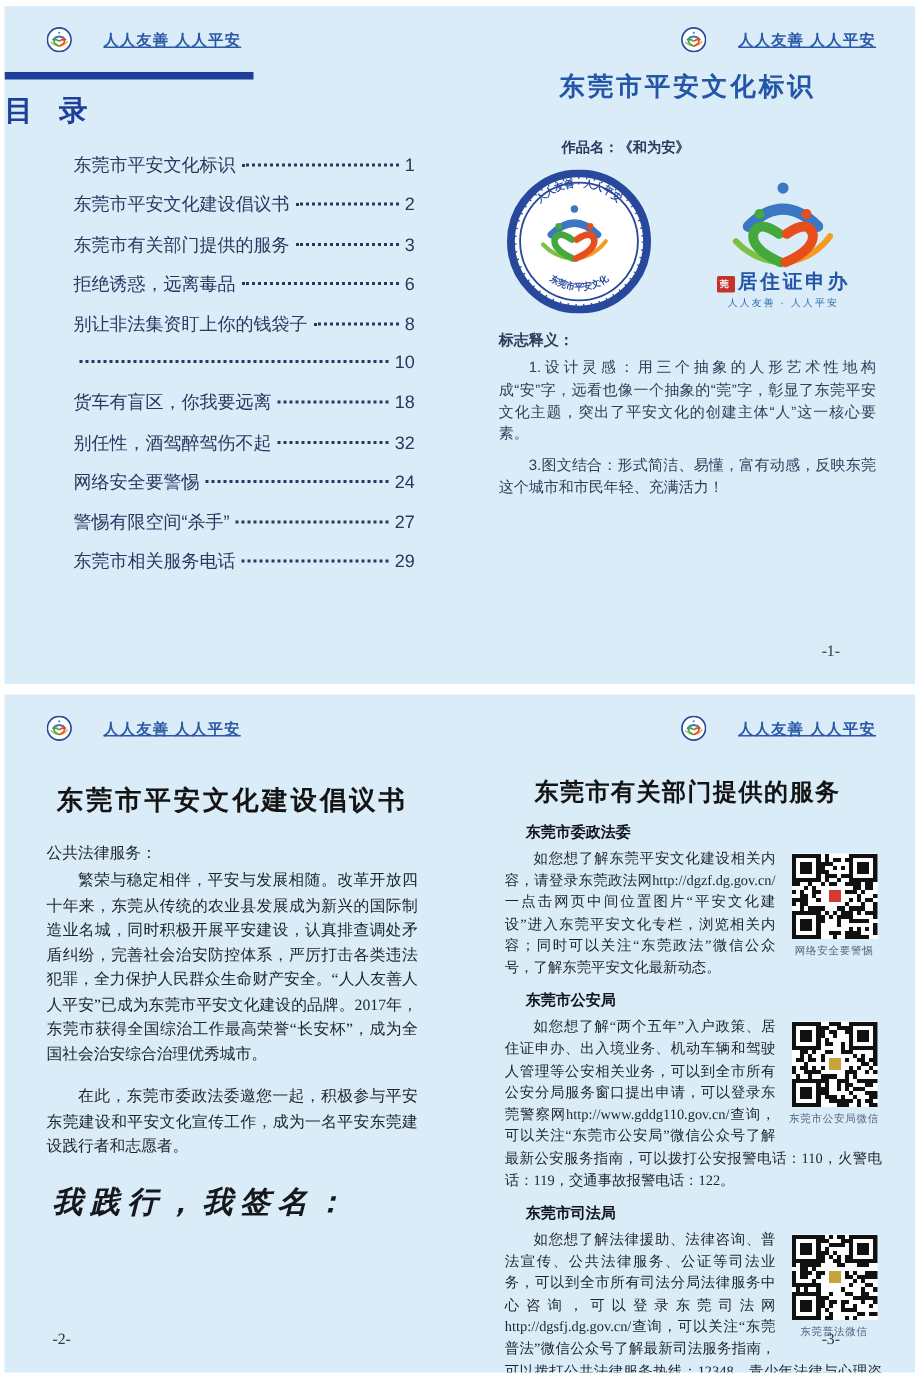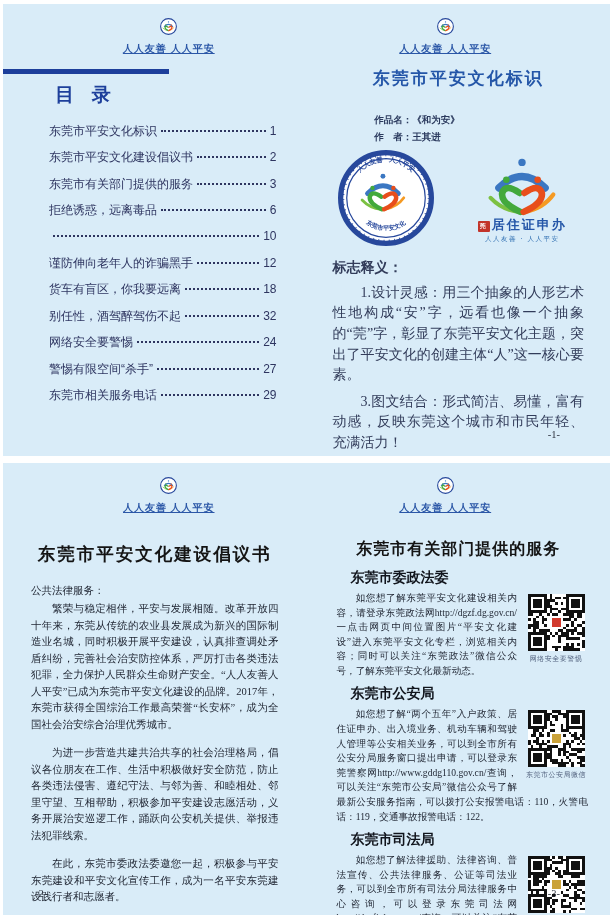--- a/index.html
+++ b/index.html
@@ -11,75 +11,75 @@
   .sheet { position:relative; width:613px; height:919px; background:#fff; overflow:hidden; }
   .spread {
     position:absolute; left:3px; width:607px; height:452px;
     background:#d9ecf8; display:flex;
   }
   #spread-top { top:4px; }
   #spread-bottom { top:463px; }
   .page { width:50%; height:100%; position:relative; overflow:hidden; box-sizing:border-box; }
 
   
-  .hdr { display:flex; align-items:center; gap:7px; padding-top:14px;flex-direction:column; }
+  .hdr { display:flex; align-items:center; gap:21px; padding-top:14px; }
   .hdr-left  { padding-left:28px; }
   .hdr-right { justify-content:flex-end; padding-right:26px; }
   .hdr svg { width:17px; height:17px; }
   .slogan {
     font-size:10px; font-weight:bold; color:#2b57a7;
     text-decoration:underline; letter-spacing:1px; white-space:nowrap;
   }
 
   
   .toc-bar { margin-top:13px; width:166px; height:5px; background:#1d3f9b; }
   .toc-title {
-    width:166px; text-align:center; font-size:19px; font-weight:bold;
+    width:166px; font-size:19px; font-weight:bold;
     color:#1d3f9b; letter-spacing:6px; margin-top:8px;
   }
   .toc-list { margin:15px 30px 0 46px; }
   .toc-row { display:flex; align-items:baseline; height:26.4px; font-size:12px; color:#2e3560; }
   .toc-item-title { white-space:nowrap; }
   .toc-dots { flex:1; border-bottom:2px dotted #2e3560; margin:0 4px; transform:translateY(-3px); min-width:14px; }
   .toc-num { font-size:12px; }
 
   
   .lp-title { text-align:center; font-size:17px; font-weight:bold; color:#2456a8; letter-spacing:2px; margin-top:11px; }
   .lp-meta  { width:168px; margin:22px auto 0; font-size:9.5px; font-weight:bold; color:#2b3a5e; line-height:1.75; }
   .logos { display:flex; justify-content:center; align-items:flex-start; gap:32px; margin-top:5px; height:102px; }
   .badge svg { width:96px; height:96px; }
   .freelogo { width:112px; text-align:center; }
   .freelogo svg { width:96px; height:66px; display:block; margin:0 auto; }
   .mark-name { font-size:13px; font-weight:bold; color:#2456a8; font-family:"Liberation Serif","DejaVu Serif",serif; letter-spacing:2px; }
   .seal { display:inline-block; background:#c2342a; color:#fff; font-size:6px; padding:1px 2px; border-radius:1px; margin-right:2px; vertical-align:1px; }
   .mark-sub { font-size:6.5px; color:#2b6cb0; letter-spacing:1.5px; margin-top:1px; }
   .lp-body {
-    margin:6px 26px 0; font-family:Liberation Serif, serif;
-    font-size:14px; line-height:1.47; color:#323c5a; text-align:justify;
+    margin:6px 26px 0; font-family:Liberation Sans, sans-serif;
+    font-size:10px; line-height:1.47; color:#323c5a; text-align:justify;
   }
   .lp-sec { font-weight:bold; margin:0 0 4px; }
   .lp-body p { margin:0 0 6px; text-indent:2em; }
 
   .pagenum { position:absolute; bottom:16px; font-size:10.5px; color:#2f3440; font-family:"Liberation Serif","DejaVu Serif",serif; }
   .pn-right { right:50px; }
   .pn-left  { left:32px; }
 
   
   .serif { font-family:"Liberation Serif","DejaVu Serif",serif; }
   .pp-title { text-align:center; font-size:17.5px; font-weight:bold; color:#141414; margin-top:27px; letter-spacing:2px; }
   .pp-body  { margin:17px 28px 0; font-size:10.5px; line-height:1.57; color:#1d2330; text-align:justify; }
   .pp-body p { margin:0 0 12px; text-indent:2em; }
   .pp-body p.no-indent { text-indent:0; margin:0 0 2px; }
   .signature { margin:14px 0 0 32px; font-size:20px; font-style:italic; color:#16181d; letter-spacing:5px; font-weight:bold; }
 
   
   .sv-title { text-align:center; font-size:16px; font-weight:bold; color:#141414; margin-top:24px; letter-spacing:1px; }
   .sv-wrap  { margin:9px 22px 0 30px; }
   .sv-sec::after { content:""; display:block; clear:both; }
-  .sv-head { font-size:14px; font-weight:bold; color:#10141c; margin:7px 0 4px 14px; font-family:"Liberation Sans","DejaVu Sans",sans-serif; }
+  .sv-head { font-size:10px; font-weight:bold; color:#10141c; margin:7px 0 4px 14px; font-family:"Liberation Sans","DejaVu Sans",sans-serif; }
   .sv-body { font-size:9.6px; line-height:1.52; color:#1d2330; text-align:justify; }
   .sv-body p { margin:0; text-indent:2em; }
   .qr-float { float:right; width:64px; margin:3px 0 2px 7px; text-align:center; }
   .qr-float svg { width:57px; height:57px; display:block; margin:0 auto; background:#fff; }
   .qr-cap { font-size:7px; color:#53637f; margin-top:3px; letter-spacing:0.5px; white-space:nowrap; }
 </style>
 </head>
 <body>
 
 <svg width="0" height="0" style="position:absolute" aria-hidden="true">
@@ -131,27 +131,27 @@
             <span class="toc-item-title">东莞市有关部门提供的服务</span>
             <span class="toc-dots"></span>
             <span class="toc-num">3</span>
           </div>
         <div class="toc-row">
             <span class="toc-item-title">拒绝诱惑，远离毒品</span>
             <span class="toc-dots"></span>
             <span class="toc-num">6</span>
           </div>
         <div class="toc-row">
+            <span class="toc-item-title">别让非法集资盯上你的钱袋子</span>
+            <span class="toc-dots"></span>
+            <span class="toc-num">8</span>
+          </div>
+        <div class="toc-row">
             <span class="toc-dots"></span>
             <span class="toc-num">10</span>
-          </div>
-        <div class="toc-row">
-            <span class="toc-item-title">谨防伸向老年人的诈骗黑手</span>
-            <span class="toc-dots"></span>
-            <span class="toc-num">12</span>
           </div>
         <div class="toc-row">
             <span class="toc-item-title">货车有盲区，你我要远离</span>
             <span class="toc-dots"></span>
             <span class="toc-num">18</span>
           </div>
         <div class="toc-row">
             <span class="toc-item-title">别任性，酒驾醉驾伤不起</span>
             <span class="toc-dots"></span>
             <span class="toc-num">32</span>
@@ -177,21 +177,20 @@
     <div class="page">
       <div class="hdr hdr-right">
         <svg>
             <use href="#minilogo"></use>
           </svg>
         <span class="slogan">人人友善 人人平安</span>
       </div>
       <div class="lp-title">东莞市平安文化标识</div>
       <div class="lp-meta">
         <div>作品名：《和为安》</div>
-        <div>作　者：王其进</div>
       </div>
       <div class="logos">
         <div class="badge">
           <svg viewBox="0 0 110 110">
             <circle cx="55" cy="55" r="52" fill="#fff" stroke="#27489c" stroke-width="6"></circle>
             <circle cx="55" cy="55" r="45" fill="#fff" stroke="#27489c" stroke-width="1.4"></circle>
             <circle cx="55" cy="55" r="48.6" fill="none" stroke="#27489c" stroke-width="1.6" stroke-dasharray="1 5"></circle>
             <path id="arcTop" d="M13 55 A42 42 0 0 1 97 55" fill="none"></path>
             <path id="arcBot" d="M18 55 A37 37 0 0 0 92 55" fill="none"></path>
             <text font-size="7.5" fill="#27489c" font-weight="bold">
@@ -230,21 +229,20 @@
       <div class="hdr hdr-left">
         <svg>
             <use href="#minilogo"></use>
           </svg>
         <span class="slogan">人人友善 人人平安</span>
       </div>
       <div class="pp-title serif">东莞市平安文化建设倡议书</div>
       <div class="pp-body serif">
         <p class="no-indent">公共法律服务：</p>
         <p>繁荣与稳定相伴，平安与发展相随。改革开放四十年来，东莞从传统的农业县发展成为新兴的国际制造业名城，同时积极开展平安建设，认真排查调处矛盾纠纷，完善社会治安防控体系，严厉打击各类违法犯罪，全力保护人民群众生命财产安全。“人人友善人人平安”已成为东莞市平安文化建设的品牌。2017年，东莞市获得全国综治工作最高荣誉“长安杯”，成为全国社会治安综合治理优秀城市。</p>
-        <p>为进一步营造共建共治共享的社会治理格局，倡议各位朋友在工作、生活中积极做好安全防范，防止各类违法侵害、遵纪守法、与邻为善、和睦相处、邻里守望、互相帮助，积极参加平安建设志愿活动，义务开展治安巡逻工作，踊跃向公安机关提供、举报违法犯罪线索。</p>
         <p>在此，东莞市委政法委邀您一起，积极参与平安东莞建设和平安文化宣传工作，成为一名平安东莞建设践行者和志愿者。</p>
       </div>
       <div class="signature serif">我践行，我签名：</div>
       <div class="pagenum pn-left">-2-</div>
     </div>
 
     <div class="page">
       <div class="hdr hdr-right">
         <svg>
             <use href="#minilogo"></use>

